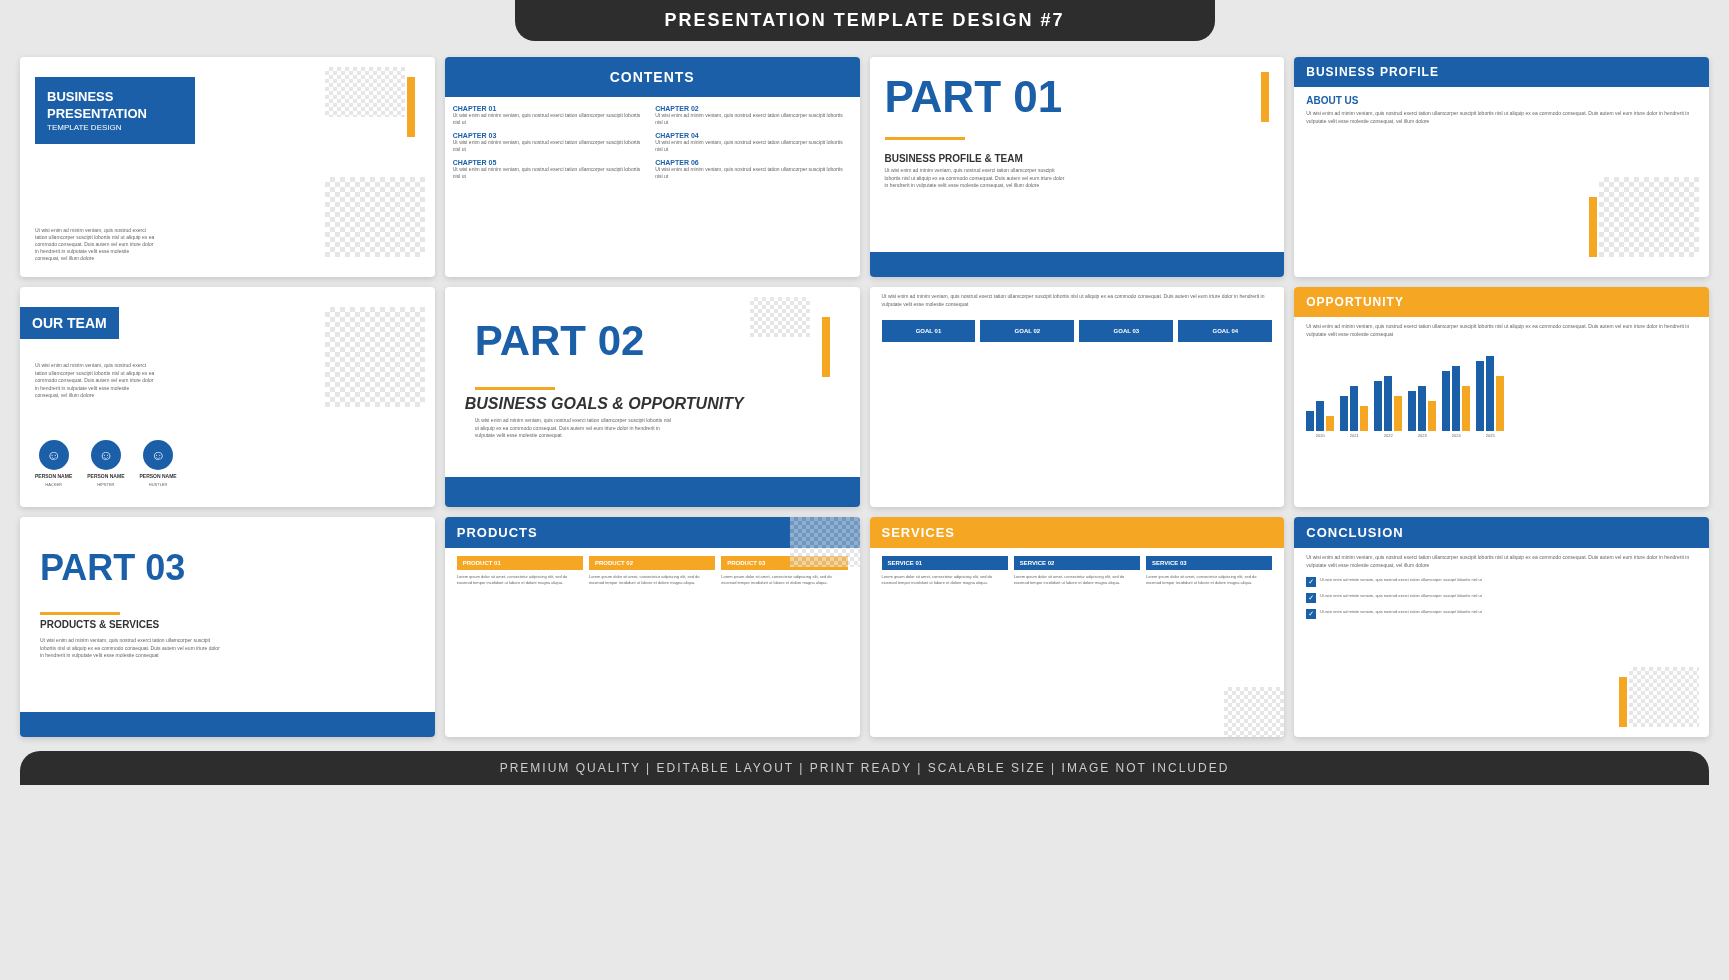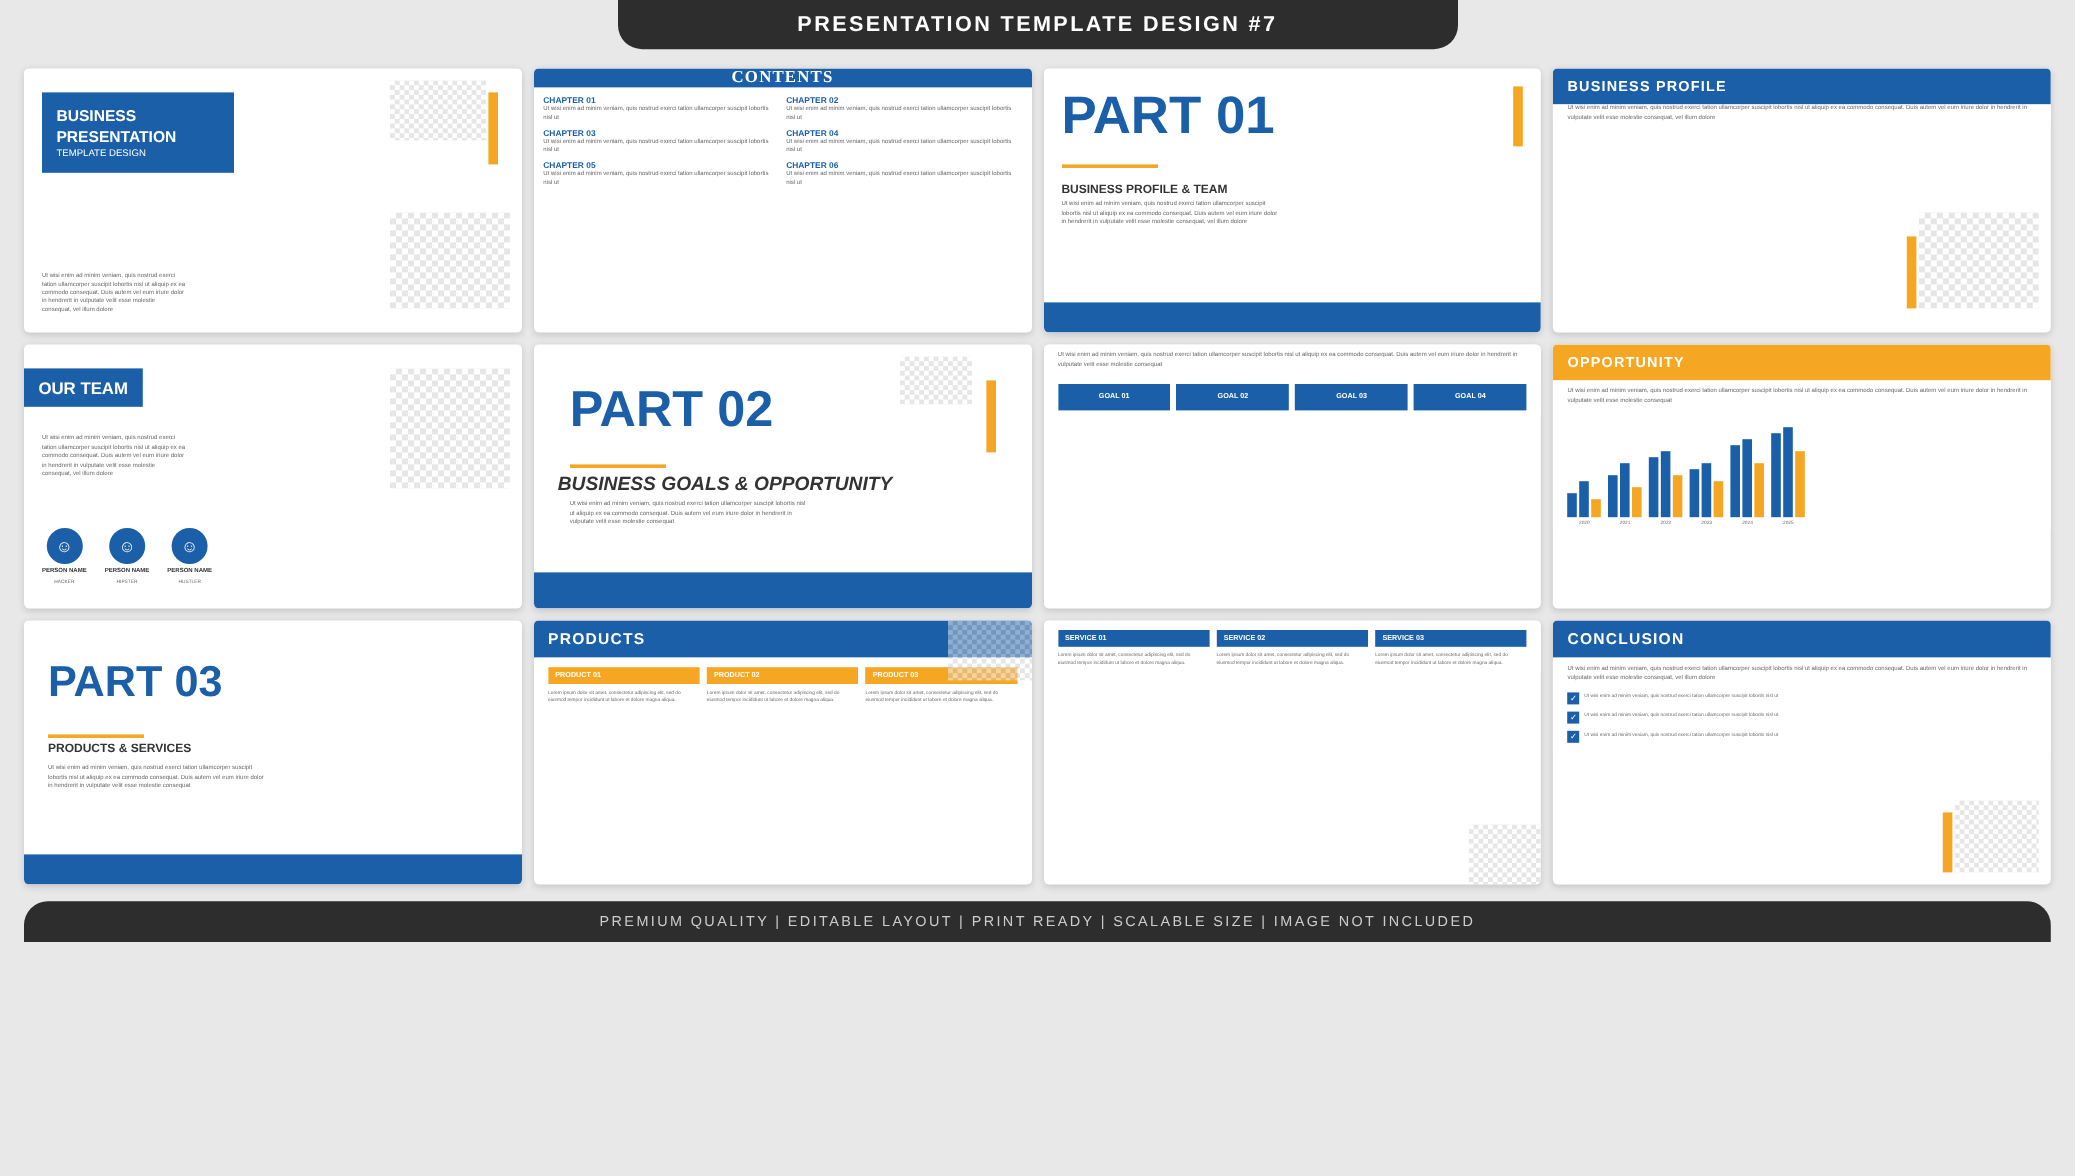--- a/index.html
+++ b/index.html
@@ -107,25 +107,24 @@
       background: repeating-conic-gradient(#ccc 0% 25%, #fff 0% 50%) 0 0/8px 8px;
       opacity: 0.5;
     }
 
     
     .slide2 { background: #fff; }
     .slide2 .blue-header {
       background: #1a5fa8;
       color: #fff;
       text-align: center;
-      padding: 0;
+      padding: 12px;
       font-size: 14px;
       font-weight: bold;
       letter-spacing: 1px;
-      font-family: Liberation Serif, serif;
     }
     .slide2 .content-grid {
       display: grid;
       grid-template-columns: 1fr 1fr;
       gap: 6px;
       padding: 8px;
     }
     .slide2 .chapter-item .ch-title {
       font-size: 7px;
       font-weight: bold;
@@ -678,20 +677,21 @@
     <div class="slide3 part-num">PART 01</div>
     <div class="slide3 orange-line"></div>
     <div class="slide3 part-sub">BUSINESS PROFILE &amp; TEAM</div>
     <div class="slide3 part-text lorem">Ut wisi enim ad minim veniam, quis nostrud exerci tation ullamcorper suscipit lobortis nisl ut aliquip ex ea commodo consequat. Duis autem vel eum iriure dolor in hendrerit in vulputate velit esse molestie consequat, vel illum dolore</div>
     <div class="slide3 yellow-bar"></div>
     <div class="slide3 blue-bottom"></div>
   </div>
 
   <div class="slide slide4">
     <div class="slide4 blue-header">BUSINESS PROFILE</div>
+    <div class="slide4 about-title">ABOUT US</div>
     <div class="slide4 about-text lorem">Ut wisi enim ad minim veniam, quis nostrud exerci tation ullamcorper suscipit lobortis nisl ut aliquip ex ea commodo consequat. Duis autem vel eum iriure dolor in hendrerit in vulputate velit esse molestie consequat, vel illum dolore</div>
     <div class="slide4 checker checker-pattern"></div>
     <div class="slide4 yellow-bar"></div>
   </div>
 
   <div class="slide slide5">
     <div class="slide5 blue-label">OUR TEAM</div>
     <div class="slide5 team-text lorem">Ut wisi enim ad minim veniam, quis nostrud exerci tation ullamcorper suscipit lobortis nisl ut aliquip ex ea commodo consequat. Duis autem vel eum iriure dolor in hendrerit in vulputate velit esse molestie consequat, vel illum dolore</div>
     <div class="slide5 checker checker-pattern"></div>
     <div class="slide5 team-icons">
@@ -809,20 +809,21 @@
         <div class="product-text lorem">Lorem ipsum dolor sit amet, consectetur adipiscing elit, sed do eiusmod tempor incididunt ut labore et dolore magna aliqua.</div>
       </div>
       <div class="product-col">
         <div class="product-title">PRODUCT 03</div>
         <div class="product-text lorem">Lorem ipsum dolor sit amet, consectetur adipiscing elit, sed do eiusmod tempor incididunt ut labore et dolore magna aliqua.</div>
       </div>
     </div>
   </div>
 
   <div class="slide slide11">
+    <div class="slide11 orange-header">SERVICES</div>
     <div class="slide11 services-row">
       <div class="service-col">
         <div class="service-title">SERVICE 01</div>
         <div class="service-text lorem">Lorem ipsum dolor sit amet, consectetur adipiscing elit, sed do eiusmod tempor incididunt ut labore et dolore magna aliqua.</div>
       </div>
       <div class="service-col">
         <div class="service-title">SERVICE 02</div>
         <div class="service-text lorem">Lorem ipsum dolor sit amet, consectetur adipiscing elit, sed do eiusmod tempor incididunt ut labore et dolore magna aliqua.</div>
       </div>
       <div class="service-col">

